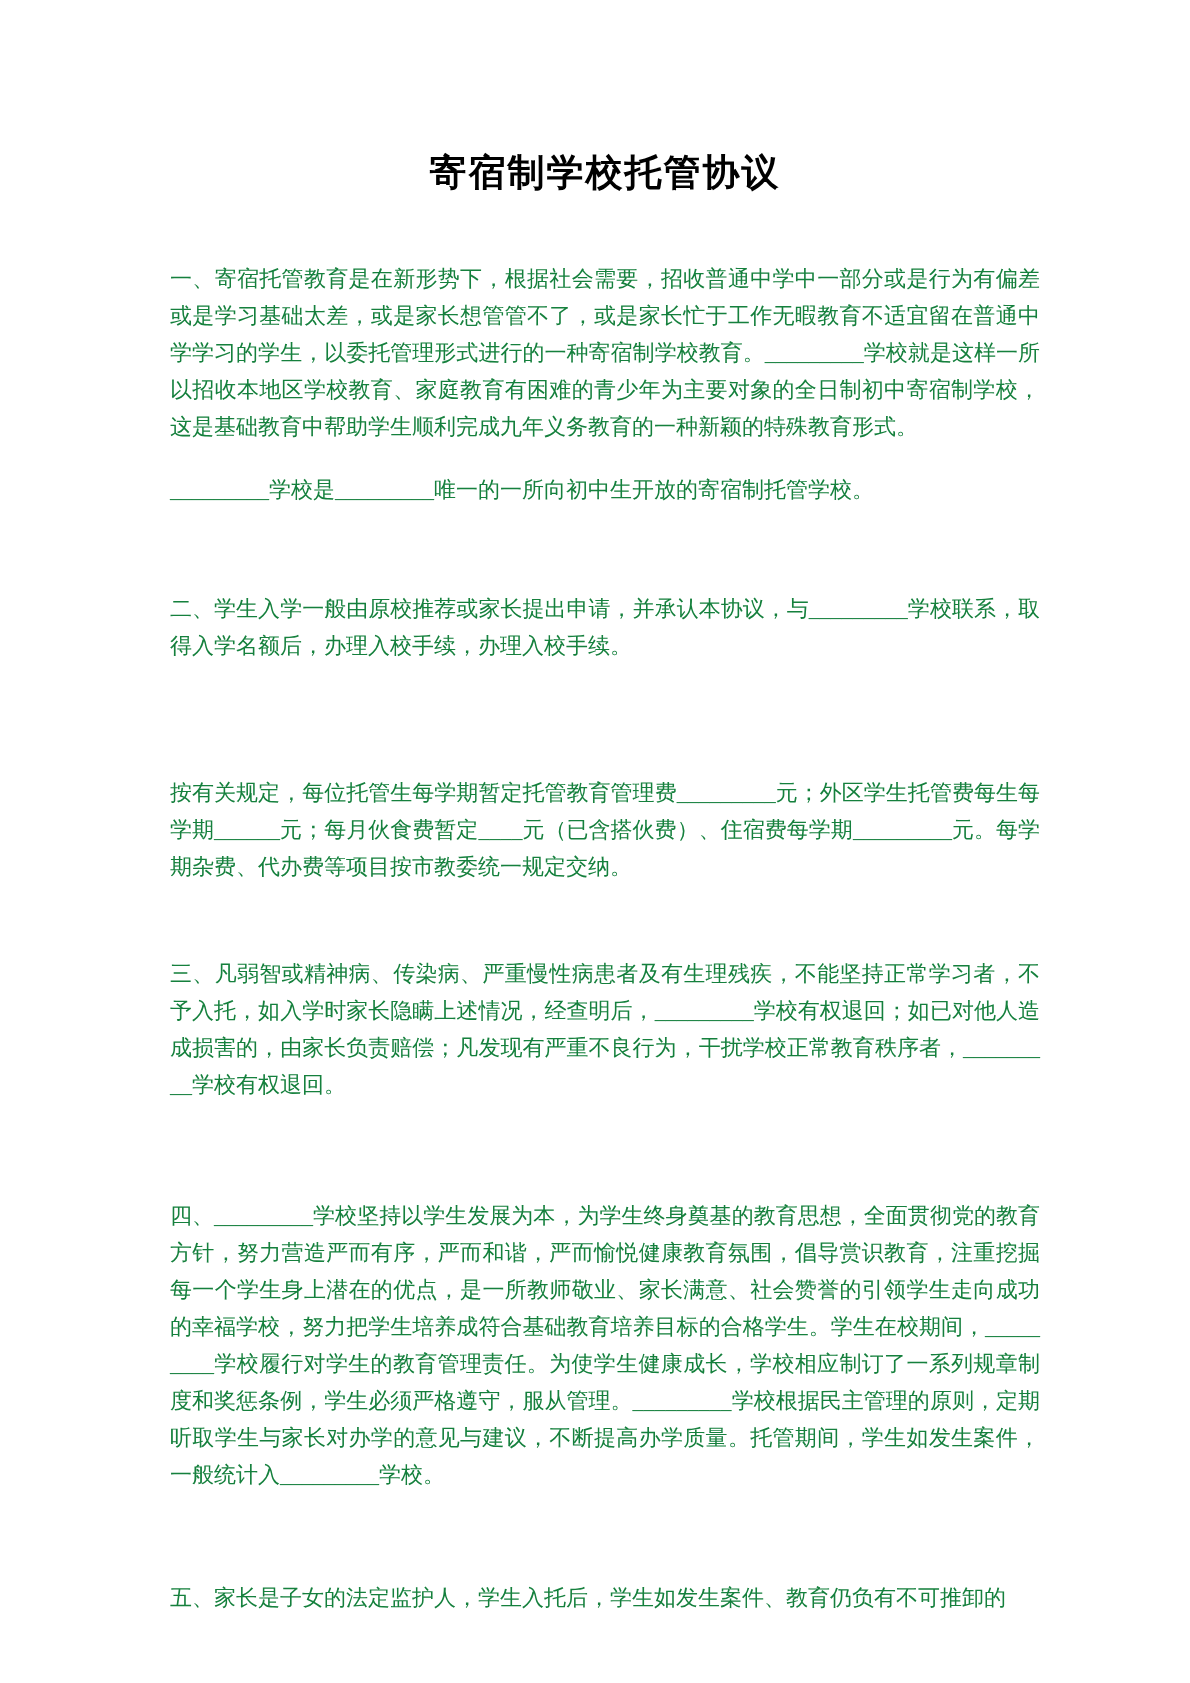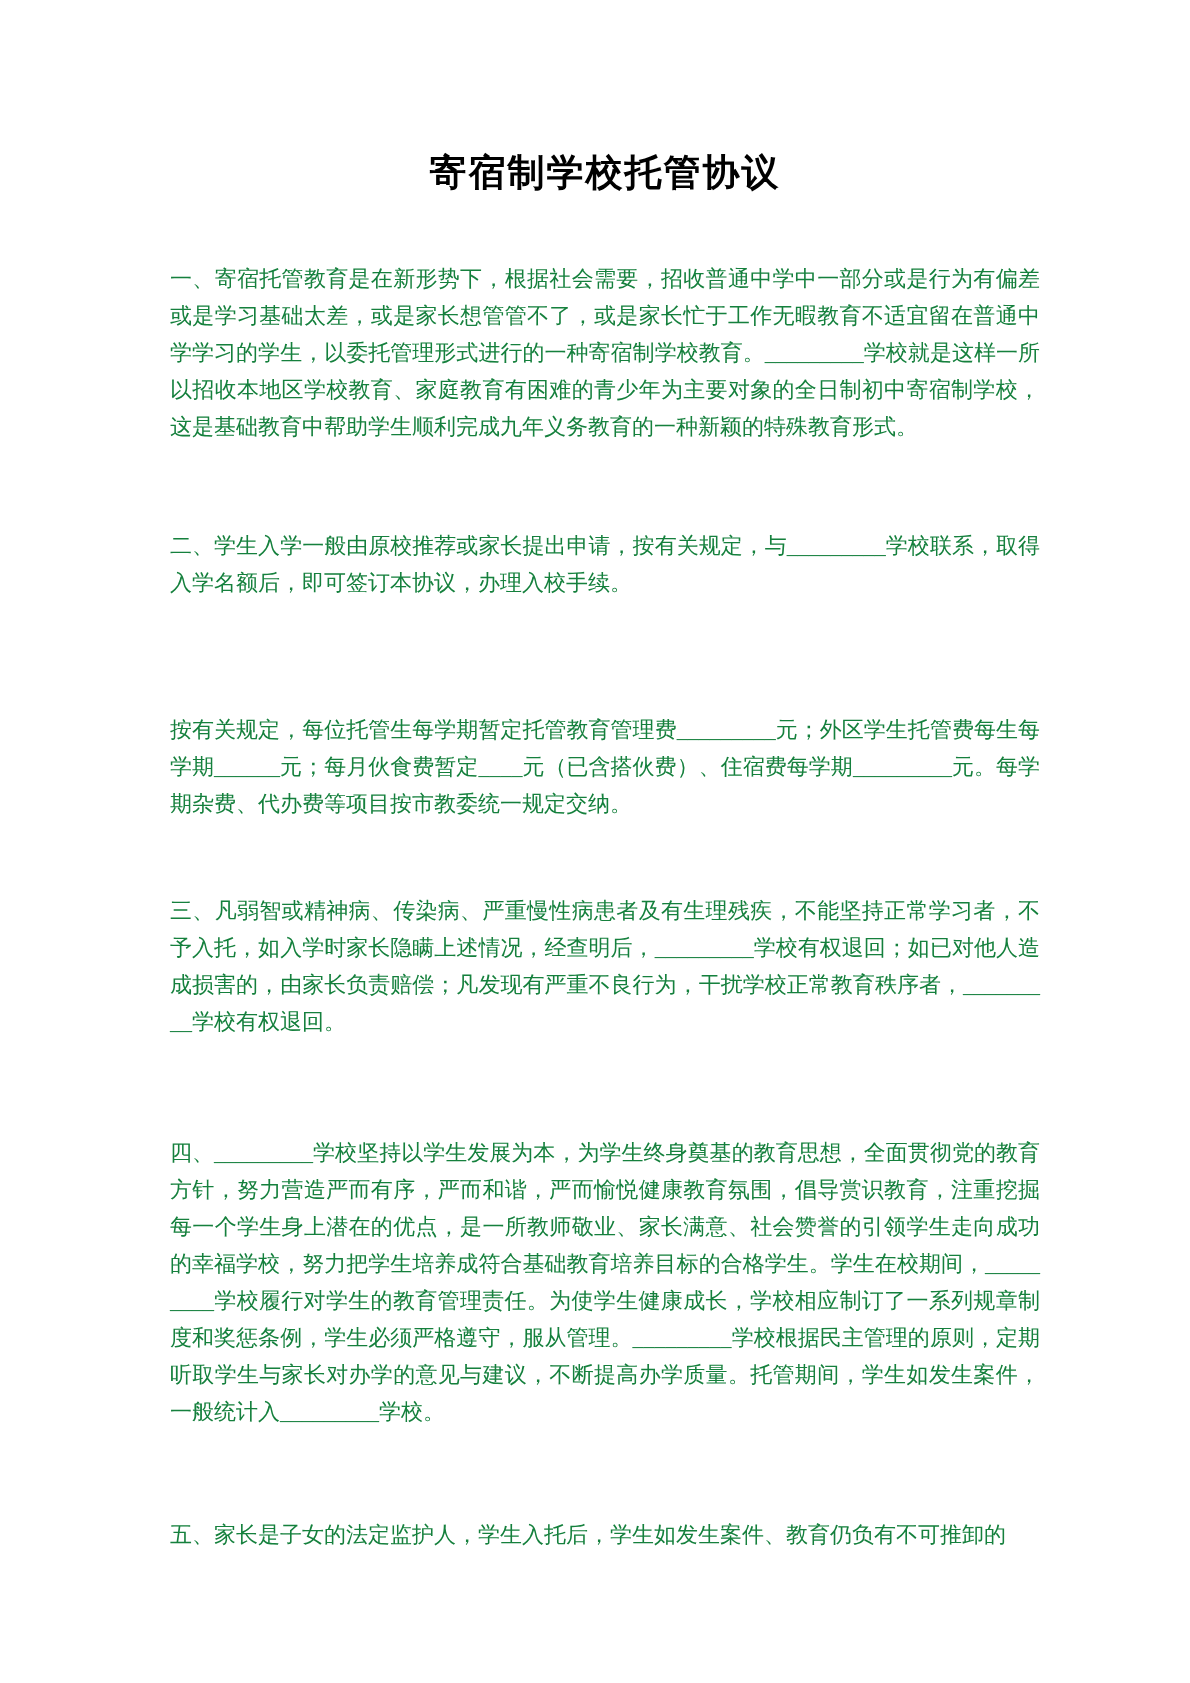--- a/index.html
+++ b/index.html
@@ -42,22 +42,23 @@
 </style>
 </head>
 <body>
 
 <div class="page">
 
   <h1 class="doc-title">寄宿制学校托管协议</h1>
 
   <p class="para">一、寄宿托管教育是在新形势下，根据社会需要，招收普通中学中一部分或是行为有偏差或是学习基础太差，或是家长想管管不了，或是家长忙于工作无暇教育不适宜留在普通中学学习的学生，以委托管理形式进行的一种寄宿制学校教育。_________学校就是这样一所以招收本地区学校教育、家庭教育有困难的青少年为主要对象的全日制初中寄宿制学校，这是基础教育中帮助学生顺利完成九年义务教育的一种新颖的特殊教育形式。</p>
 
+  <p class="para gap-sm">_________学校是_________唯一的一所向初中生开放的寄宿制托管学校。</p>
 
-  <p class="para gap-md">二、学生入学一般由原校推荐或家长提出申请，按有关规定，与_________学校联系，取得入学名额后，即可签订本协议，办理入校手续。</p>
+  <p class="para gap-md">二、学生入学一般由原校推荐或家长提出申请，并承认本协议，与_________学校联系，取得入学名额后，办理入校手续，办理入校手续。</p>
 
   <p class="para gap-lg">按有关规定，每位托管生每学期暂定托管教育管理费_________元；外区学生托管费每生每学期______元；每月伙食费暂定____元（已含搭伙费）、住宿费每学期_________元。每学期杂费、代办费等项目按市教委统一规定交纳。</p>
 
   <p class="para gap-xl">三、凡弱智或精神病、传染病、严重慢性病患者及有生理残疾，不能坚持正常学习者，不予入托，如入学时家长隐瞒上述情况，经查明后，_________学校有权退回；如已对他人造成损害的，由家长负责赔偿；凡发现有严重不良行为，干扰学校正常教育秩序者，_________学校有权退回。</p>
 
   <p class="para gap-2">四、_________学校坚持以学生发展为本，为学生终身奠基的教育思想，全面贯彻党的教育方针，努力营造严而有序，严而和谐，严而愉悦健康教育氛围，倡导赏识教育，注重挖掘每一个学生身上潜在的优点，是一所教师敬业、家长满意、社会赞誉的引领学生走向成功的幸福学校，努力把学生培养成符合基础教育培养目标的合格学生。学生在校期间，_________学校履行对学生的教育管理责任。为使学生健康成长，学校相应制订了一系列规章制度和奖惩条例，学生必须严格遵守，服从管理。_________学校根据民主管理的原则，定期听取学生与家长对办学的意见与建议，不断提高办学质量。托管期间，学生如发生案件，一般统计入_________学校。</p>
 
   <p class="para gap-3">五、家长是子女的法定监护人，学生入托后，学生如发生案件、教育仍负有不可推卸的</p>
 
 </div>

